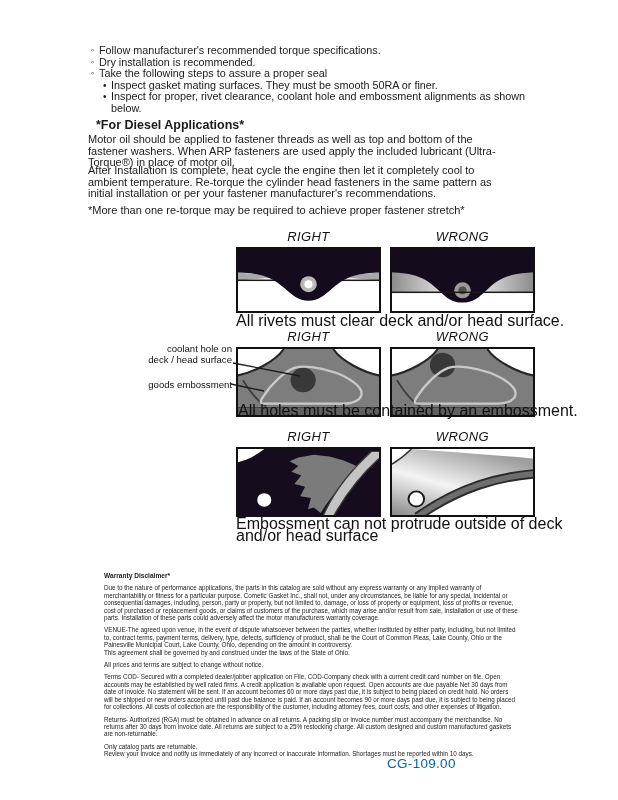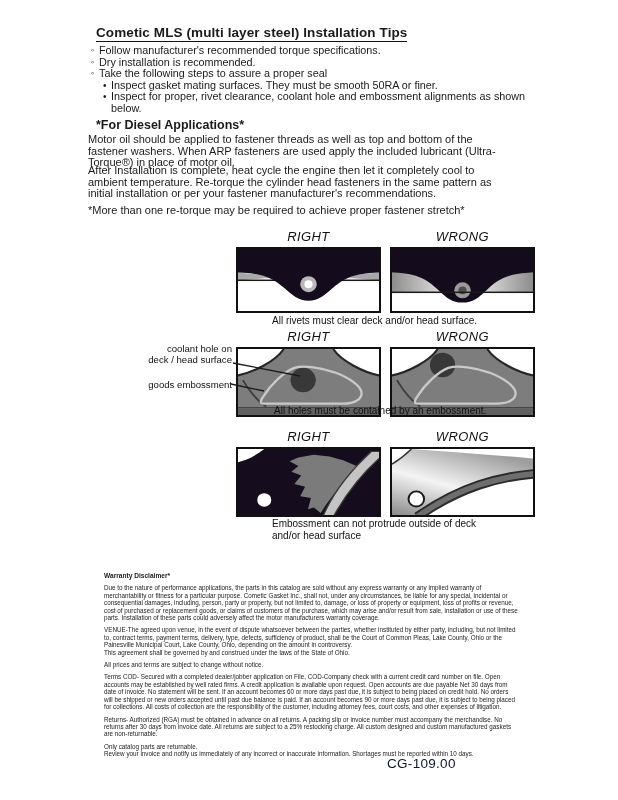--- a/index.html
+++ b/index.html
@@ -25,42 +25,41 @@
   
   .drow{position:absolute;left:236px;width:300px;}
   .row1{top:229px;}.row2{top:329px;}.row3{top:429px;}
   .dlabels{display:flex;gap:9px;margin-bottom:3px;font-style:italic;}
   .dlabels span{width:145px;text-align:center;font-size:13px;letter-spacing:.4px;color:#111;}
   .dboxes{display:flex;gap:9px;}
   .dbox{width:141px;border:2px solid #111;background:#fff;}
   .h66{height:62px;}
   .h70{height:66px;}
   .dbox svg{display:block;width:100%;height:100%;}
-  .cap{position:absolute;font-size:10px;line-height:12px;color:#111;white-space:pre-line;margin-left:36px;}
+  .cap{position:absolute;font-size:16px;line-height:12px;color:#111;white-space:pre-line;}
   .cap1{left:236px;top:315px;}
   .cap2{left:238px;top:405px;}
   .cap3{left:236px;top:518px;}
   .side-label{
     position:absolute;text-align:right;font-size:9.6px;line-height:11px;color:#111;width:122px;left:110px;
   }
   .sl1{top:343px;}
   .sl2{top:379px;}
   .leader{position:absolute;left:110px;top:340px;width:200px;height:70px;pointer-events:none;z-index:5;}
   
   .legal{position:absolute;left:104px;top:572px;width:414px;font-size:6.3px;line-height:7.4px;color:#222;}
   .legal h4{margin:0 0 5px 0;font-size:6.6px;}
   .legal p{margin:0 0 5px 0;white-space:pre-line;}
-  .footer-code{position:absolute;left:387px;top:756px;font-size:13.5px;color:#0f172a;letter-spacing:.3px;}
+  .footer-code{position:absolute;left:387px;top:756px;font-size:13.5px;color:#0369a1;letter-spacing:.3px;}
 </style>
 </head>
 <body>
 
 <div class="page">
 
-  <div class="title">Cometic MLS (multi layer steel) Installation Tips</div>
 
   <div class="bullets">
     <div class="bline">
       <span class="mk">◦</span>
       <span>Follow manufacturer's recommended torque specifications.</span>
     </div>
     <div class="bline">
       <span class="mk">◦</span>
       <span>Dry installation is recommended.</span>
     </div>

